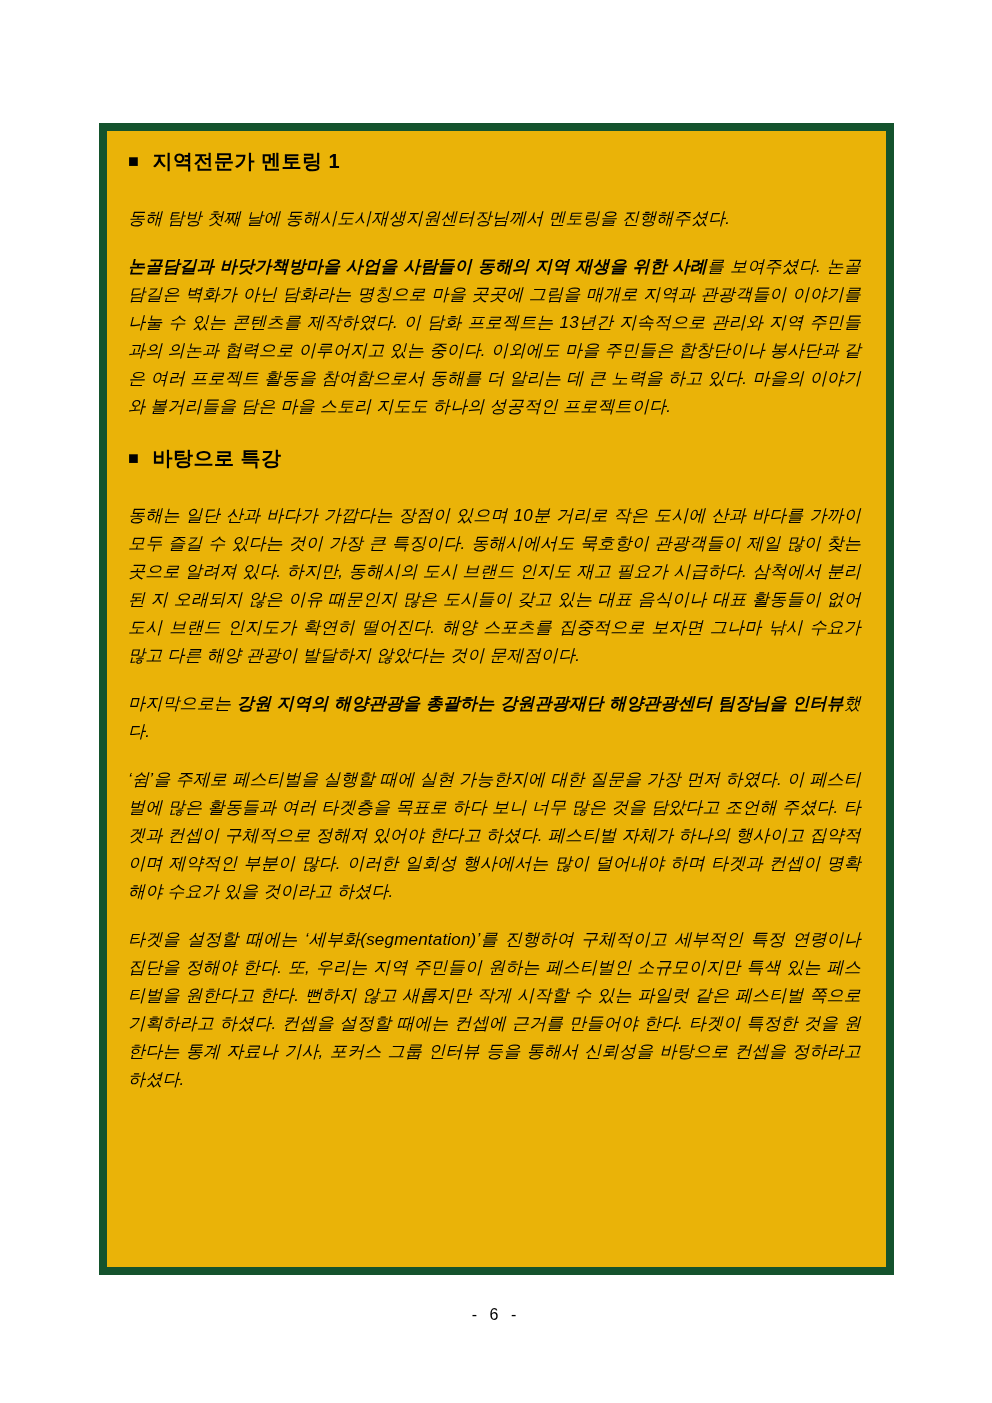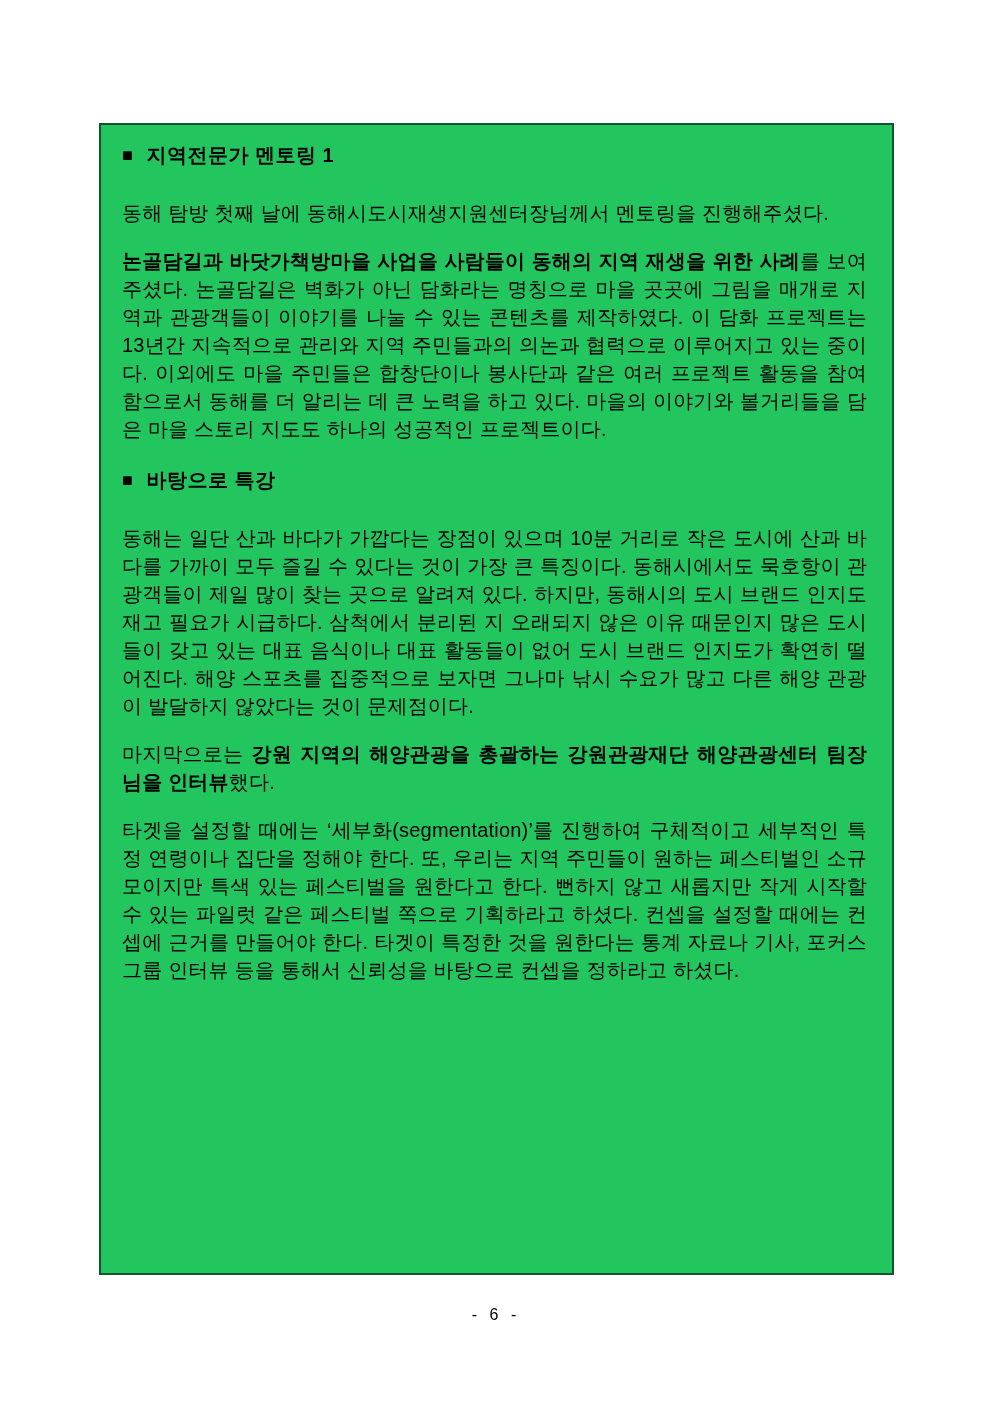--- a/index.html
+++ b/index.html
@@ -10,47 +10,48 @@
     position: relative;
     font-family: "Liberation Sans", sans-serif;
     color: #000000;
   }
   .content-box {
     position: absolute;
     left: 99px;
     top: 123px;
     width: 795px;
     height: 1152px;
-    border: 2px solid #14532d;
+    border: 8px solid #14532d;
     padding: 16px 21px 0 21px;
-    background: #22c55e;
+    background: #eab308;
     overflow: hidden;
   }
   .sec-heading {
     font-size: 20px;
     line-height: 28px;
     font-weight: bold;
     letter-spacing: 0.5px;
     margin: 23px 0 29px 0;
     white-space: nowrap;
   }
   .sec-heading:first-child { margin-top: 0; }
   .bullet {
     display: inline-block;
     margin-right: 13px;
     font-size: 18px;
     transform: translateY(-1px);
   }
   .para {
-    font-size: 20px;
+    font-size: 17px;
     line-height: 28px;
     text-align: justify;
     word-break: break-all;
     margin: 0 4px 20px 0;
     letter-spacing: 0.2px;
+    font-style: italic;
   }
   .run { font-weight: normal; }
   .run.b { font-weight: bold; }
   .page-footer {
     position: absolute;
     left: 0;
     top: 1306px;
     width: 100%;
     text-align: center;
     font-size: 16px;
@@ -71,18 +72,19 @@
 
 
   <div class="sec-heading"><span class="bullet">■</span><span>바탕으로 특강</span></div>
 
 
   <p class="para"><span class="run">동해는 일단 산과 바다가 가깝다는 장점이 있으며 10분 거리로 작은 도시에 산과 바다를 가까이 모두 즐길 수 있다는 것이 가장 큰 특징이다. 동해시에서도 묵호항이 관광객들이 제일 많이 찾는 곳으로 알려져 있다. 하지만, 동해시의 도시 브랜드 인지도 재고 필요가 시급하다. 삼척에서 분리된 지 오래되지 않은 이유 때문인지 많은 도시들이 갖고 있는 대표 음식이나 대표 활동들이 없어 도시 브랜드 인지도가 확연히 떨어진다. 해양 스포츠를 집중적으로 보자면 그나마 낚시 수요가 많고 다른 해양 관광이 발달하지 않았다는 것이 문제점이다.</span></p>
 
 
   <p class="para"><span class="run">마지막으로는 </span><span class="run b">강원 지역의 해양관광을 총괄하는 강원관광재단 해양관광센터 팀장님을 인터뷰</span><span class="run">했다.</span></p>
 
+  <p class="para"><span class="run">‘쉼’을 주제로 페스티벌을 실행할 때에 실현 가능한지에 대한 질문을 가장 먼저 하였다. 이 페스티벌에 많은 활동들과 여러 타겟층을 목표로 하다 보니 너무 많은 것을 담았다고 조언해 주셨다. 타겟과 컨셉이 구체적으로 정해져 있어야 한다고 하셨다. 페스티벌 자체가 하나의 행사이고 집약적이며 제약적인 부분이 많다. 이러한 일회성 행사에서는 많이 덜어내야 하며 타겟과 컨셉이 명확해야 수요가 있을 것이라고 하셨다.</span></p>
 
   <p class="para"><span class="run">타겟을 설정할 때에는 ‘세부화(segmentation)’를 진행하여 구체적이고 세부적인 특정 연령이나 집단을 정해야 한다. 또, 우리는 지역 주민들이 원하는 페스티벌인 소규모이지만 특색 있는 페스티벌을 원한다고 한다. 뻔하지 않고 새롭지만 작게 시작할 수 있는 파일럿 같은 페스티벌 쪽으로 기획하라고 하셨다. 컨셉을 설정할 때에는 컨셉에 근거를 만들어야 한다. 타겟이 특정한 것을 원한다는 통계 자료나 기사, 포커스 그룹 인터뷰 등을 통해서 신뢰성을 바탕으로 컨셉을 정하라고 하셨다.</span></p>
 
 </div>
 
 <div class="page-footer">- 6 -</div>
 
 </body></html>

